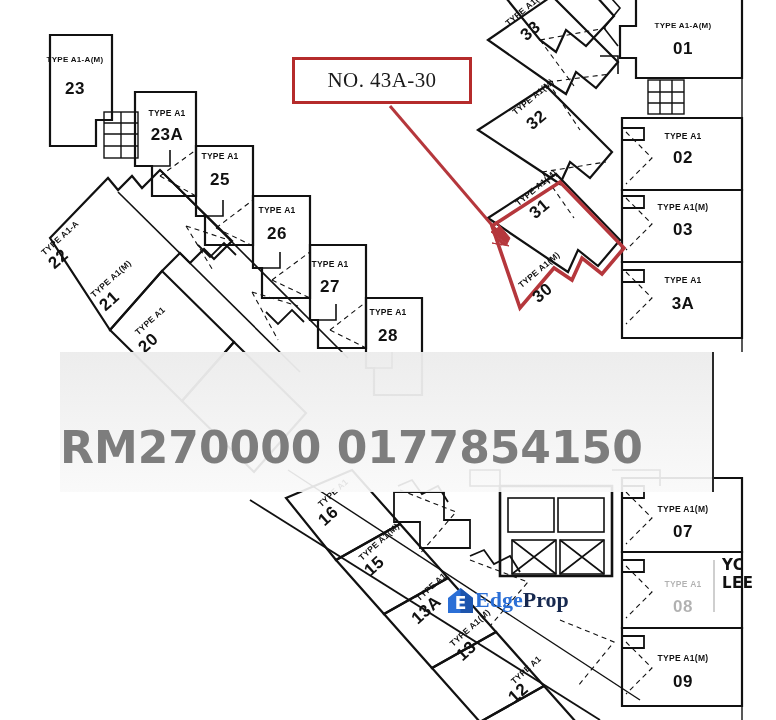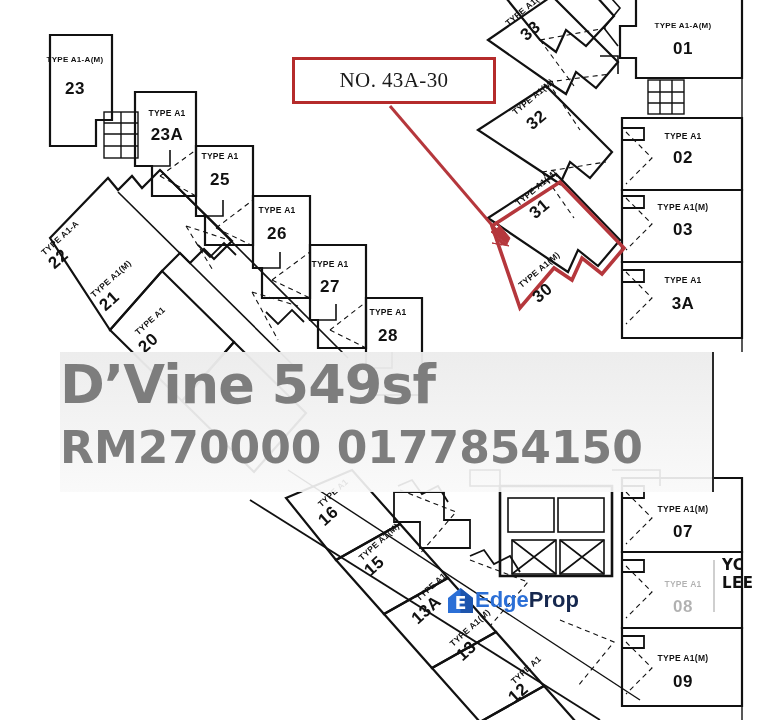--- a/index.html
+++ b/index.html
@@ -8,39 +8,39 @@
 
   
   #planLayer{position:absolute;left:0;top:0;width:776px;height:720px;}
 
   .unit-txt{font-family:"Liberation Sans",sans-serif;fill:#111;font-weight:700;}
   .unit-type{font-size:8.5px;letter-spacing:.3px;}
   .unit-no{font-size:17px;letter-spacing:.5px;}
   .unit-type.sm{font-size:8px;}
 
   
-  #callout{position:absolute;left:292px;top:57px;width:204px;height:47px;
+  #callout{position:absolute;left:292px;top:57px;width:180px;height:47px;
            border:3px solid #b52b2b;background:#ffffff;box-sizing:border-box;
            display:flex;align-items:center;justify-content:center;}
   #callout span{font-family:"Liberation Serif",serif;font-size:21px;color:#1a1a1a;letter-spacing:.4px;}
 
   
   #band{position:absolute;left:60px;top:352px;width:654px;height:140px;
         background:linear-gradient(180deg,rgba(236,236,236,.96) 0%,rgba(243,243,243,.93) 55%,rgba(249,249,249,.9) 100%);}
   #bandEdge{position:absolute;left:712px;top:352px;width:2px;height:140px;background:#2a2a2a;}
   .wm{position:absolute;color:#7d7d7d;font-family:"DejaVu Sans",sans-serif;font-weight:700;white-space:nowrap;
       line-height:1;}
   #wm1{left:60px;top:358px;font-size:54px;letter-spacing:-1px;}
   #wm2{left:60px;top:426px;font-size:44px;letter-spacing:0px;}
 
   
   #logo{position:absolute;left:447px;top:585px;display:flex;align-items:center;height:30px;}
   #logoMark{position:relative;width:27px;height:27px;}
   #logoMark svg{display:block;}
-  #logoTxt{font-family:Liberation Sans, sans-serif;font-weight:700;font-size:22px;line-height:1;margin-left:1px;}
+  #logoTxt{font-family:Liberation Serif, serif;font-weight:700;font-size:22px;line-height:1;margin-left:1px;}
   #logoTxt .a{color:#2b6fd6;}
   #logoTxt .b{color:#16284f;}
 
   
   #agent{position:absolute;left:722px;top:556px;font-family:"DejaVu Sans",sans-serif;
          font-weight:700;font-size:15px;color:#111;letter-spacing:.5px;}
   #agentRule{position:absolute;left:713px;top:560px;width:2px;height:52px;background:#cfcfcf;}
 </style>
 </head>
 <body>
@@ -298,21 +298,20 @@
         </g>
       </g>
   </svg>
 
   <div id="callout">
     <span>NO. 43A-30</span>
   </div>
 
   <div id="band"></div>
   <div id="bandEdge"></div>
-  <div class="wm" id="wm1">D’Vine 549sf</div>
   <div class="wm" id="wm2">RM270000  0177854150</div>
 
   <div id="logo">
     <div id="logoMark">
       <svg width="27" height="27" viewBox="0 0 27 27">
         <path d="M13.5 1 L26 11 L26 26 L1 26 L1 11 Z" fill="#2b6fd6"></path>
         <path d="M13.5 1 L26 11 L26 26 L13.5 26 Z" fill="#1d55ad"></path>
         <text x="13.5" y="22" text-anchor="middle" font-family="DejaVu Sans, sans-serif" font-size="17" font-weight="700" fill="#ffffff" id="logoMarkLetter">E</text>
       </svg>
     </div>

